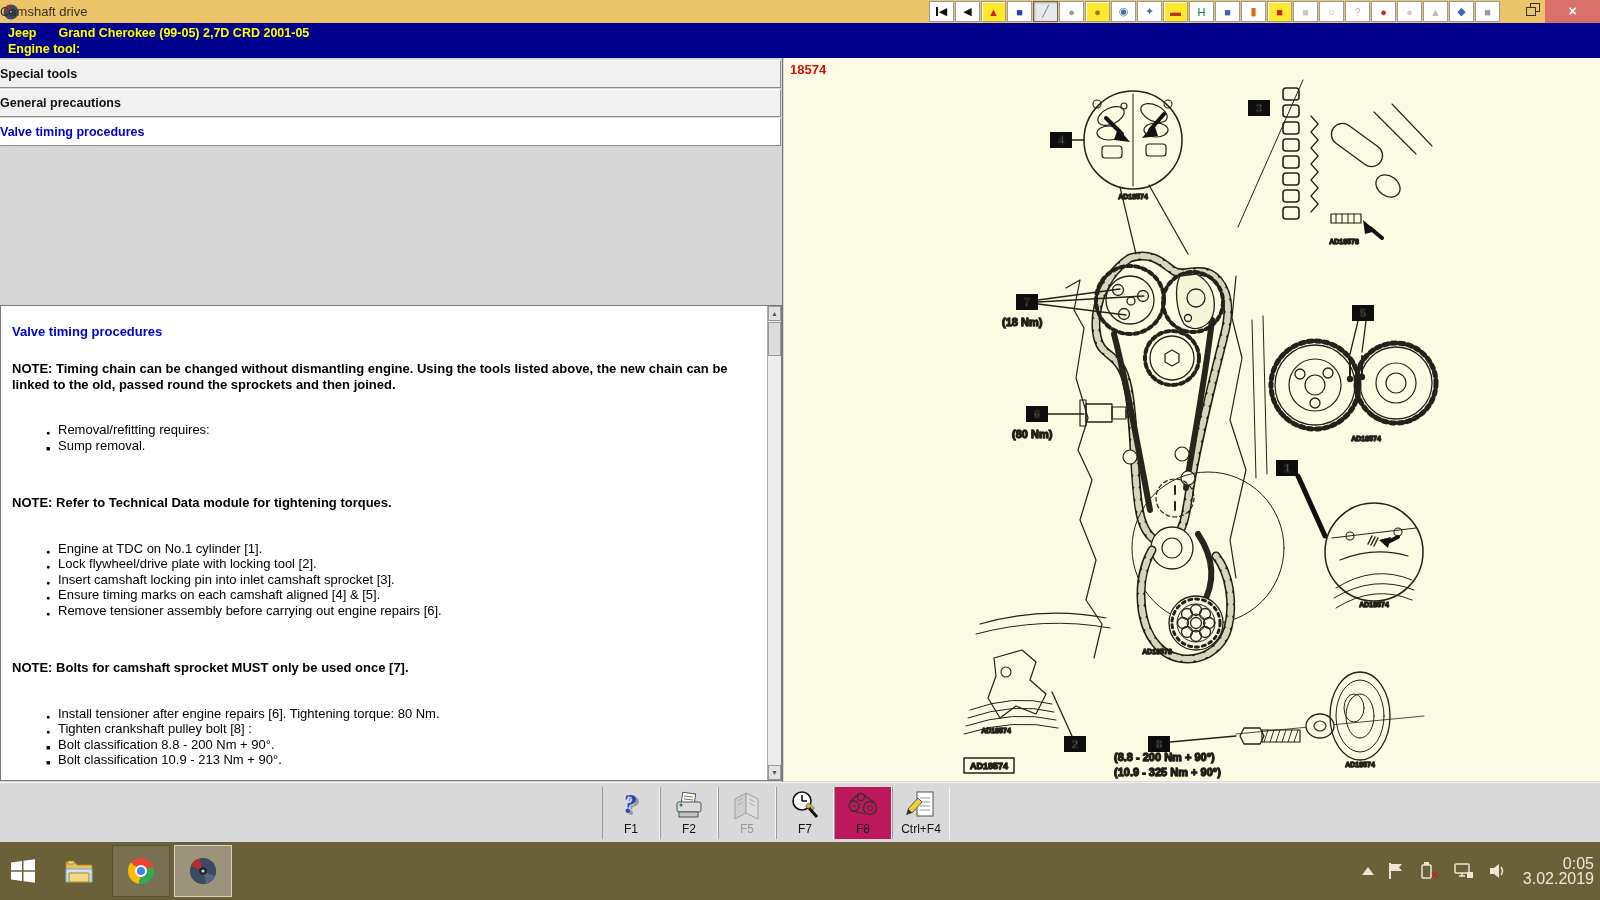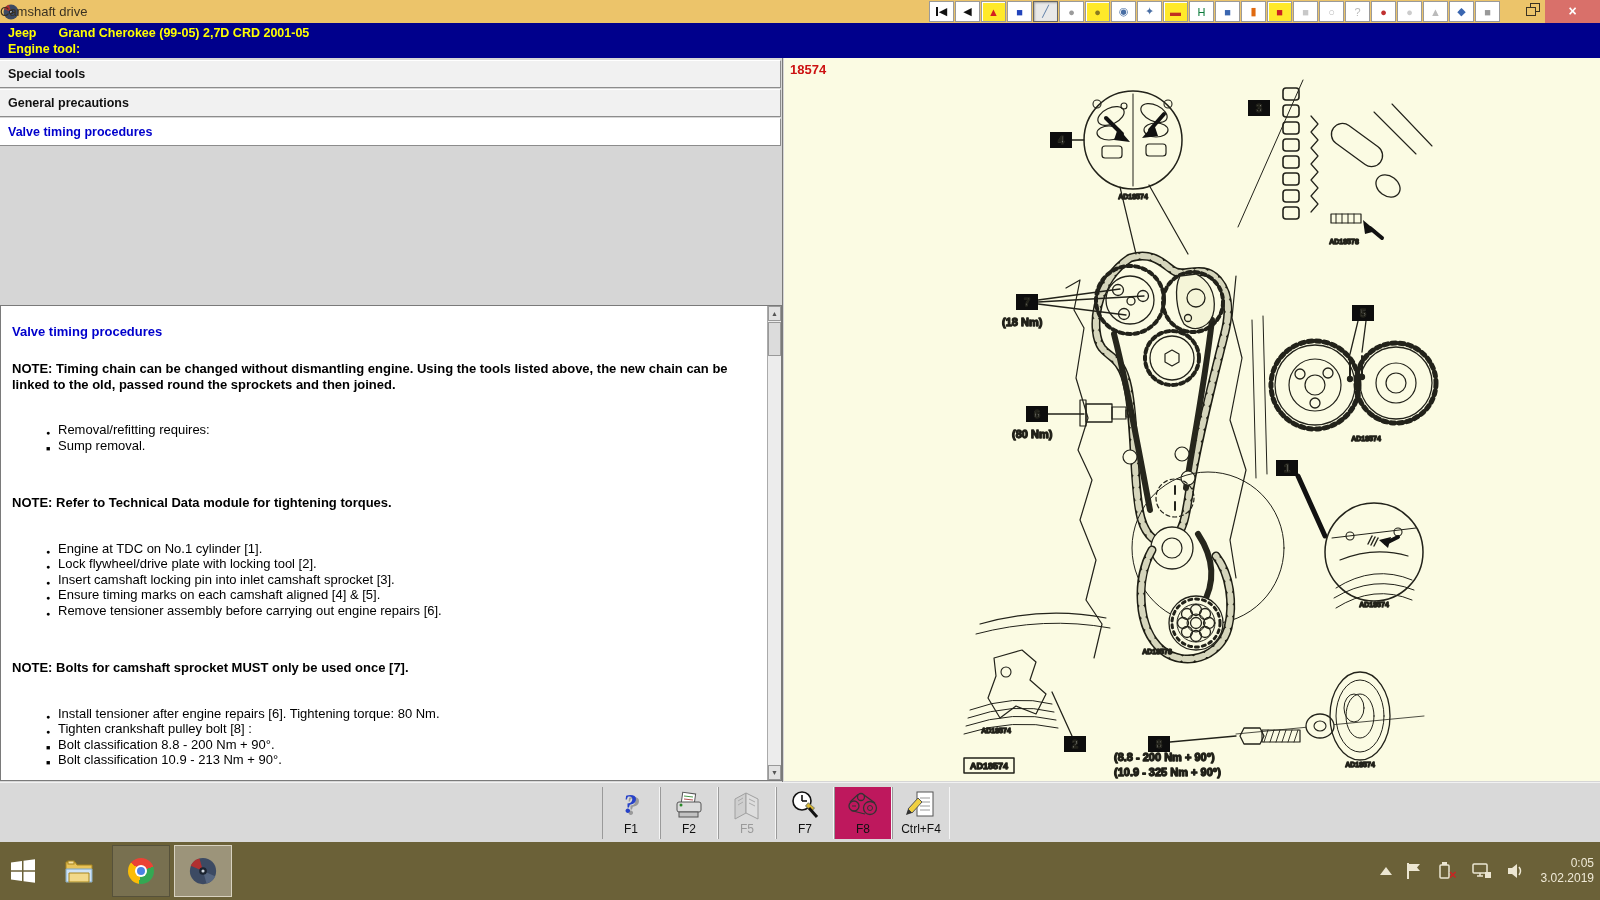--- a/index.html
+++ b/index.html
@@ -32,21 +32,21 @@
   .vheader .make { margin-right:22px; }
   .vheader .line { line-height:16px; }
 
   
   .main { position:absolute; left:0; top:58px; width:1600px; height:724px; background:#d6d6d6; }
   .leftcol { position:absolute; left:0; top:0; width:783px; height:724px;
     border-right:1px solid #7a7a7a; }
   .tab { height:28px; margin:1px 1px 1px 0; background:#f1f1f1;
     border:1px solid #8c8c8c; border-top-color:#fff; border-left:none;
     font-size:12.5px; font-weight:bold; color:#111;
-    display:flex; align-items:center; padding-left:8px; }
+    display:flex; align-items:center; }
   .tab.first { margin-top:2px; }
   .tab.active { background:#fff; color:#0000cc; height:28px; }
   .content-panel { position:absolute; left:0; top:247px; width:782px; height:476px;
     background:#fff; border:1px solid #7a7a7a; }
   .ctext { position:absolute; left:0; top:0; right:14px; bottom:0; padding:18px 4px 0 11px;
     font-size:13px; color:#000; }
   .chead { color:#0000cc; font-weight:bold; margin-bottom:22px; }
   .note { font-weight:bold; line-height:15.5px; margin-bottom:14px; }
   ul.l1 { list-style:none; margin:0 0 10px 0; }
   ul.l1 > li { padding-left:46px; position:relative; line-height:15.5px; }
@@ -95,21 +95,21 @@
   .tb-app.framed { border:1px solid #56513a; background:#787050; }
   .tb-app.activeapp { border:1px solid #d8d2c0; background:#9c947a; }
   .chrome-ball { width:26px; height:26px; border-radius:50%; position:relative;
     background:conic-gradient(from -50deg,#ea4335 0 120deg,#34a853 0 240deg,#fbbc05 0 360deg); }
   .chrome-ball::before { content:""; position:absolute; left:7px; top:7px; width:12px; height:12px;
     border-radius:50%; background:#fff; }
   .chrome-ball::after { content:""; position:absolute; left:9px; top:9px; width:8px; height:8px;
     border-radius:50%; background:#4a82e4; }
   .tray { position:absolute; right:6px; top:0; height:58px; display:flex; align-items:center; }
   .tray-ic { margin:0 7px; display:flex; align-items:center; }
-  .clock { color:#efe9d6; font-size:12px; text-align:right; margin-left:10px; line-height:15px; }
+  .clock { color:#efe9d6; font-size:16px; text-align:right; margin-left:10px; line-height:15px; }
 </style>
 </head>
 <body>
 
 <div class="screen">
 
   <div class="titlebar">
     <svg class="app-disc" viewBox="0 0 16 16">
       <circle cx="8" cy="8" r="7.5" fill="#3c4a63"></circle>
       <path d="M8 8 L1 5 A7.5 7.5 0 0 1 6 .8 Z" fill="#b03030"></path>

